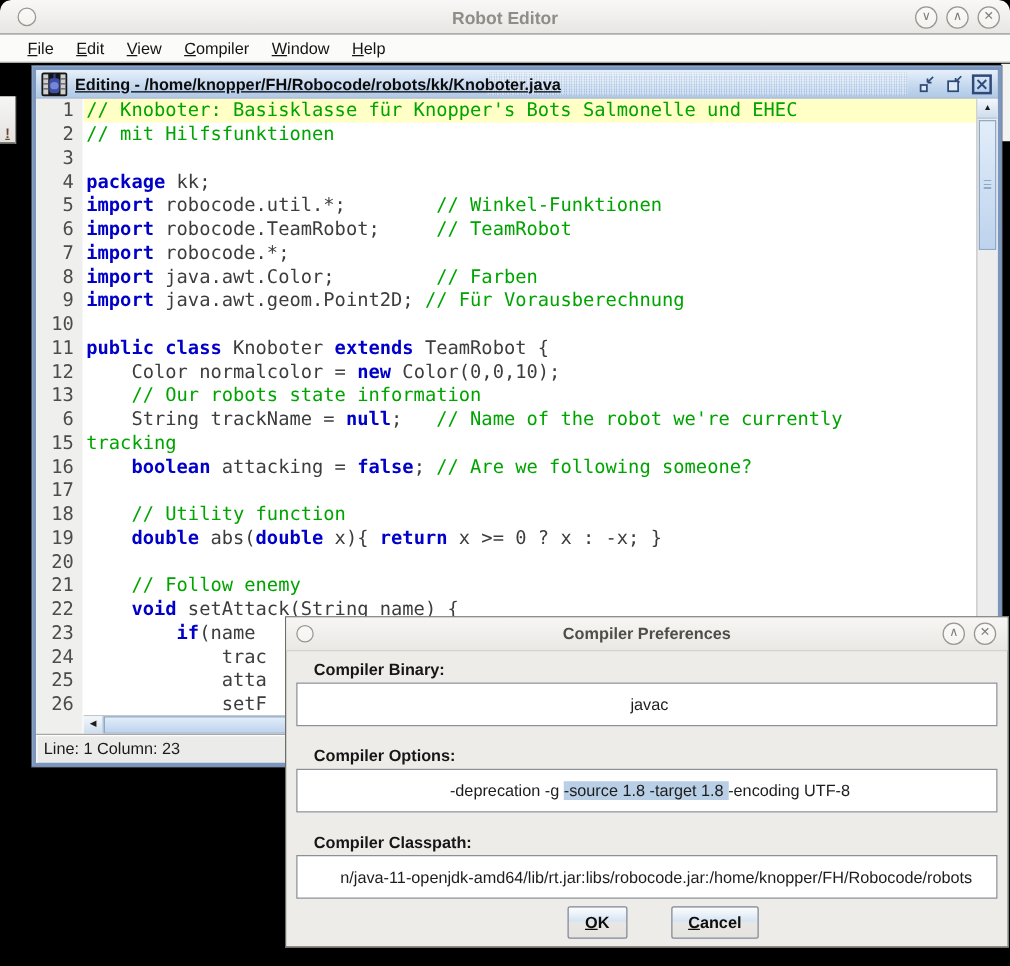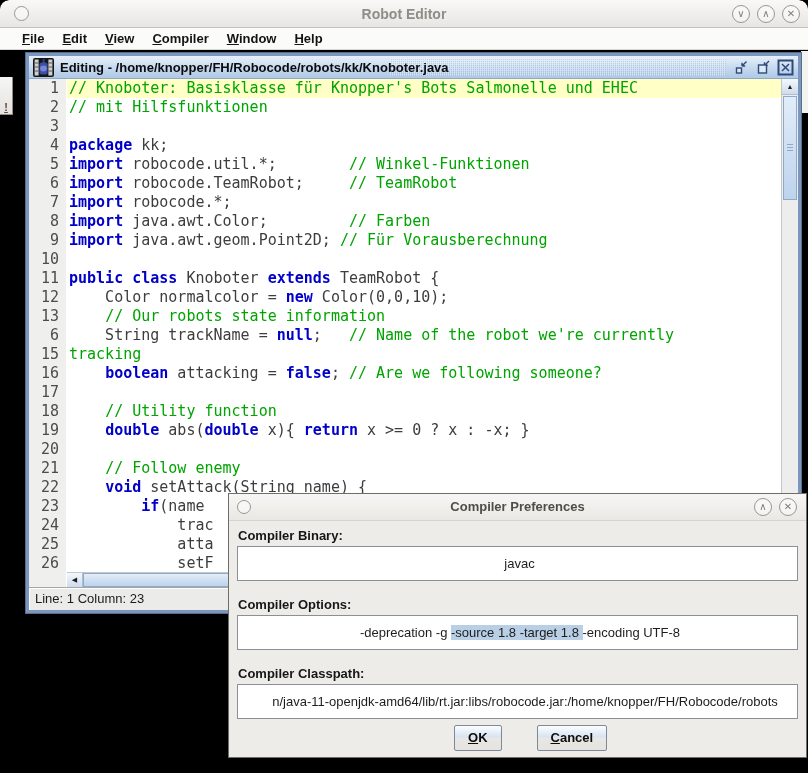--- a/index.html
+++ b/index.html
@@ -15,35 +15,35 @@
   .circle-btn{position:absolute;width:18px;height:18px;border:1px solid #99978f;border-radius:50%;
               color:#7f7d76;font-size:10px;line-height:16px;text-align:center;box-sizing:border-box;
               background:rgba(255,255,255,.45);}
   .wm-circle{left:14px;top:6px;width:15px;height:15px;}
   .btn-min{right:58px;top:5px}.btn-max{right:33px;top:5px}.btn-close{right:8px;top:5px}
 
   
   .menubar{position:absolute;left:0;top:28px;width:808px;height:22px;box-sizing:border-box;
            background:#fbfbfa;border-bottom:1px solid #d8d6d2;display:flex;align-items:center;
            padding-left:13px;}
-  .menu-item{font-weight:bold;font-size:13px;color:#141414;padding:0 9px;line-height:21px;}
+  .menu-item{font-weight:normal;font-size:13px;color:#141414;padding:0 9px;line-height:21px;}
 
   
   .sliver-left{position:absolute;left:0;top:77px;width:13px;height:38px;box-sizing:border-box;
                background:linear-gradient(#f6f6f5,#e4e3e0);border-right:1px solid #8f8d89;
                border-bottom:1px solid #8f8d89;font-weight:bold;font-size:11px;color:#6b4632;
                text-decoration:underline;text-align:center;line-height:60px;overflow:hidden;}
   .sliver-right{position:absolute;left:801px;top:51px;width:7px;height:62px;background:#f3f3f2;}
 
   
   .iframe{position:absolute;left:26px;top:53px;width:775px;height:560px;box-sizing:border-box;
           border:3px solid #7b96bf;box-shadow:0 0 0 1px #5a6e88;background:#ececec;}
   .ifr-titlebar{position:relative;height:23px;box-sizing:border-box;display:flex;align-items:center;
                 padding:0 4px;border-bottom:1px solid #8fa8c8;
-                background:linear-gradient(#e7f0fa,#c3d7ee 60%,#b0c9e7);}
+                background:linear-gradient(#e7f0fa,#c3d7ee 60%,#b0c9e7);text-decoration:underline;}
   .ifr-dither{position:absolute;left:47%;right:72px;top:2px;bottom:2px;opacity:.5;
               background-image:repeating-linear-gradient(90deg,rgba(255,255,255,.7) 0 1px,transparent 1px 2px),
                                repeating-linear-gradient(0deg,rgba(122,150,191,.5) 0 1px,transparent 1px 2px);}
   .ifr-title{font-weight:bold;font-size:13px;color:#0c0c0c;margin-left:6px;white-space:nowrap;z-index:1;}
   .ifr-btns{margin-left:auto;display:flex;align-items:center;gap:5px;z-index:2;}
   .ifr-btn{width:17px;height:17px;display:flex;align-items:center;justify-content:center;}
 
   
   .codepane{position:relative;height:508px;background:#fff;overflow:hidden;}
   .gutter{position:absolute;left:0;top:0;bottom:0;width:37px;background:#efefee;}
@@ -80,21 +80,21 @@
 
   
   .dialog{position:absolute;left:228px;top:493px;width:579px;height:265px;box-sizing:border-box;
           background:#eeece9;border:1px solid #6f6d68;z-index:10;}
   .dlg-titlebar{position:relative;height:26px;background:linear-gradient(#f7f6f4,#eae8e5);
                 border-bottom:1px solid #d6d4d0;}
   .dlg-title{text-align:center;font-weight:bold;font-size:13px;color:#4f4d48;line-height:26px;}
   .dlg-circle{left:8px;top:6px;width:14px;height:14px;}
   .dlg-shade{right:34px;top:4px;}
   .dlg-close{right:9px;top:4px;}
-  .dlg-label{position:absolute;left:9px;font-weight:bold;font-size:13px;color:#161616;text-align:right;}
+  .dlg-label{position:absolute;left:22px;font-weight:bold;font-size:13px;color:#161616;text-align:right;}
   .l1{top:34px}.l2{top:103px}.l3{top:172px}
   .dlg-field{position:absolute;left:8px;width:561px;height:35px;box-sizing:border-box;background:#fff;
              border:1px solid #8b9097;font-size:13px;color:#1d1d1d;line-height:33px;
              white-space:pre;overflow:hidden;text-align:center;}
   .f1{top:52px;padding-left:4px}.f2{top:121px;padding-left:5px}.f3{top:190px;padding-left:15px}
   .sel{background:#b8cfe5;}
   .dlg-buttons{position:absolute;left:197px;top:231px;display:flex;gap:7px;}
   .dlg-btn{height:26px;padding:0 13px;font-family:"Liberation Sans",sans-serif;font-weight:bold;
            font-size:13px;color:#0d0d0d;border:1px solid #7e8896;border-radius:2px;line-height:24px;
            background:linear-gradient(#fdfeff,#d6e4f2 45%,#e9e7e3 52%,#e5e3df);margin-left:28px;}

